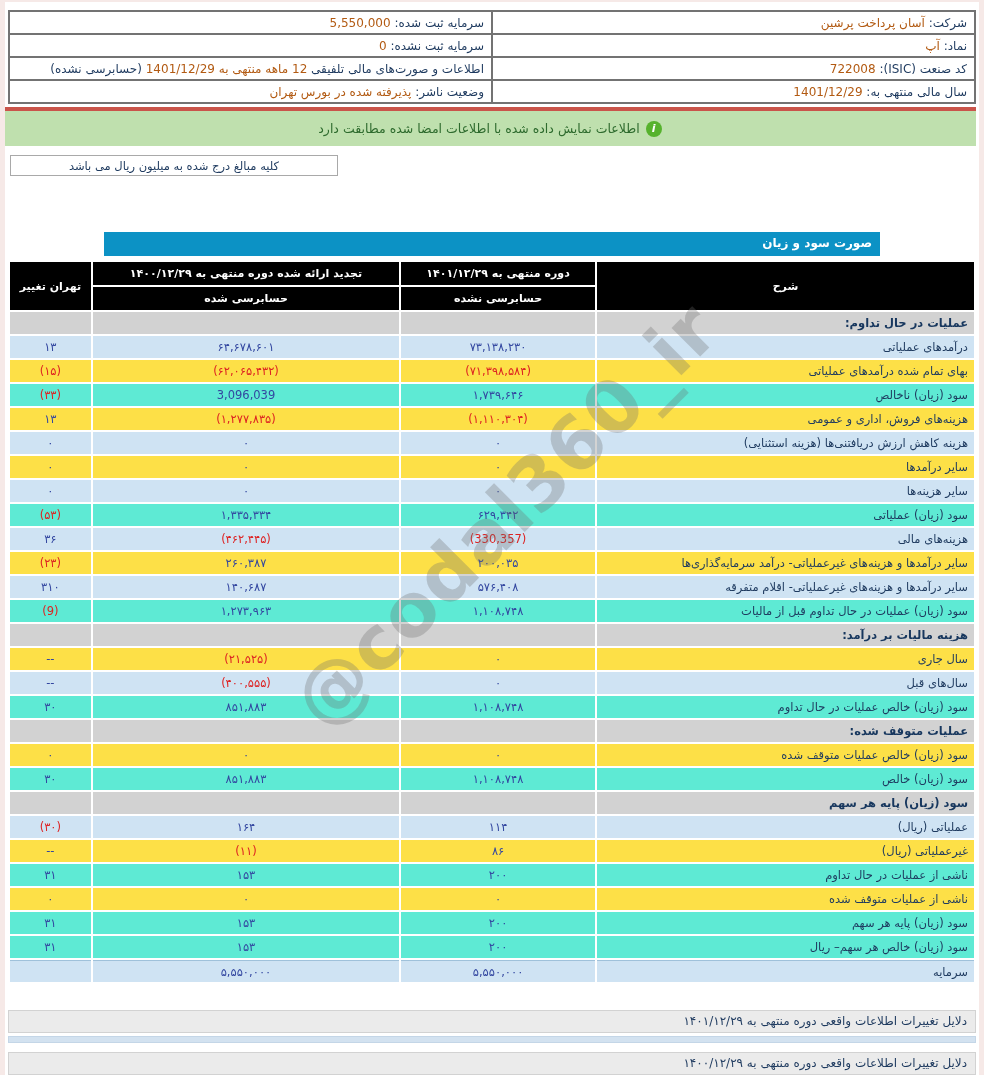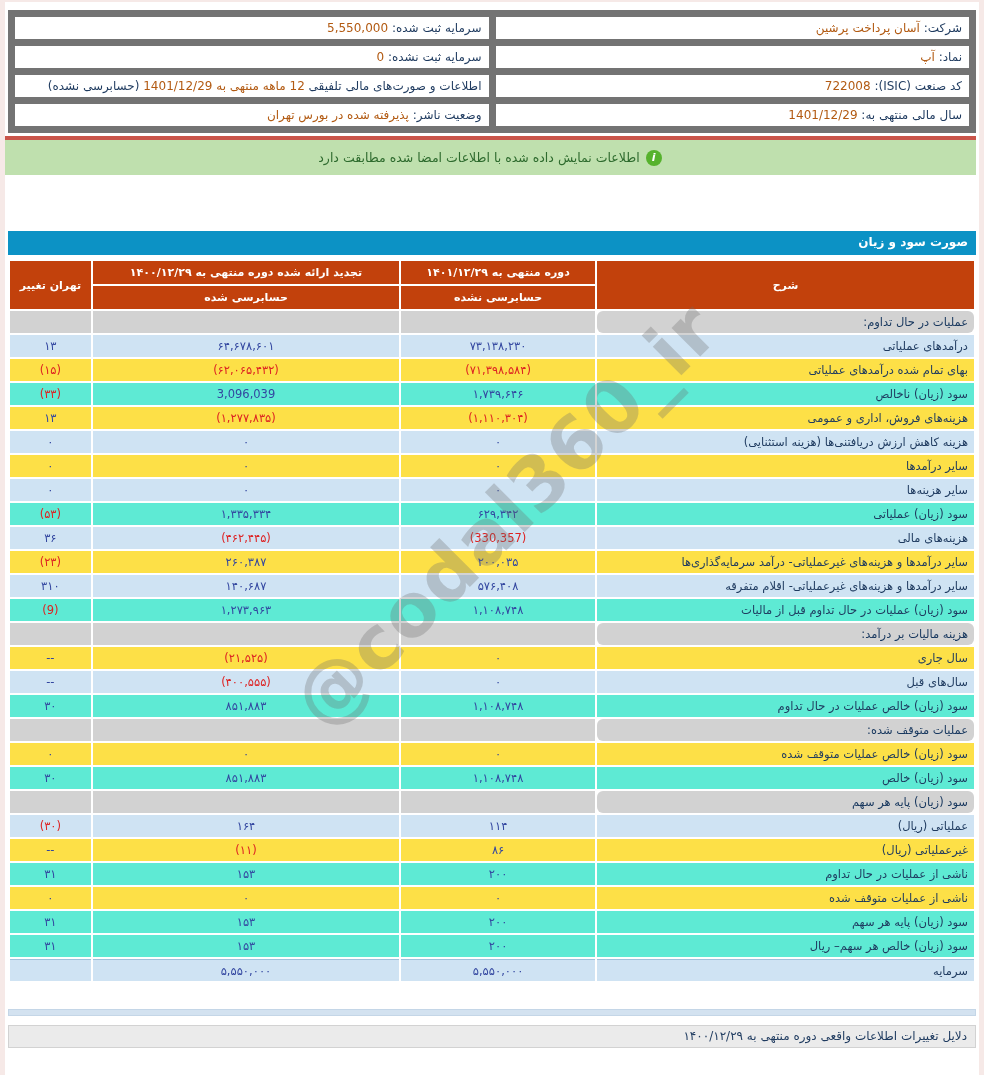--- a/index.html
+++ b/index.html
@@ -10,23 +10,23 @@
     border-left: 5px solid #f6e9e7;
     border-right: 5px solid #f6e9e7;
     border-top: 2px solid #f6e9e7;
     position: relative;
   }
   .page { padding: 8px 3px 0 3px; position: relative; }
 
   
   table.company { width: 968px; border-collapse: collapse; margin: 0 auto; background:#fff; }
   table.company td {
-    border: 7px solid #737373;
+    border: 2px solid #737373;
     padding: 2px 7px;
-    height: 29px;
+    height: 23px;
     font-size: 12px;
     color: #1e3a5f;
     text-align: right;
     vertical-align: middle;
     white-space: nowrap;
   }
   table.company td .lbl { color: #1e3a5f; }
   table.company td .val { color: #b25a12; }
   table.company td.half { width: 50%; }
 
@@ -46,54 +46,54 @@
   .unit-note {
     width: 328px; margin: 9px auto 0 0; 
     margin-left: 2px;
     background: #fff; border: 1px solid #a9a9a9;
     font-size: 11.5px; color: #1e3a5f; text-align: center;
     padding: 3px 4px; height: 21px;
   }
 
   
   .stmt-title {
-    width: 968px; margin: 56px auto 0 auto; background: #0c92c5;
+    width: 776px; margin: 56px auto 0 auto; background: #0c92c5;
     color: #fff; font-weight: bold; font-size: 12px;
     padding: 4px 8px; height: 24px; text-align: right;
   }
 
   
   table.stmt {
     width: 968px; margin: 4px auto 0 auto;
     border-collapse: separate; border-spacing: 2px;
     table-layout: fixed;
   }
   col.c-label { width: 374px; }
   col.c-cur   { width: 192px; }
   col.c-rest  { width: 304px; }
   col.c-pct   { width: 80px; }
 
   table.stmt th {
-    background: #c2410c; color: #fff; font-weight: bold;
+    background: #000000; color: #fff; font-weight: bold;
     font-size: 11px; text-align: center; vertical-align: middle;
     padding: 3px 4px; height: 23px;
   }
   table.stmt td {
     font-size: 11.5px; height: 22px; padding: 2px 6px;
     vertical-align: middle;
   }
   td.lblcell { text-align: right; color: #1e3a5f; font-size: 12px; }
   td.numcell, td.pctcell { text-align: center; color: #3347a0; direction: ltr; unicode-bidi: embed; }
   td.numcell.neg, td.pctcell.neg { color: #dd2222; }
 
   tr.r-blue   td { background: #cfe3f3; }
   tr.r-white  td { background: #fde047; }
   tr.r-yellow td { background: #5eead4; }
   tr.r-section td { background: #d2d2d2; }
-  tr.r-section td.lblcell { font-weight: normal; color: #17375e; border-radius: 6px; }
+  tr.r-section td.lblcell { font-weight: bold; color: #17375e; }
   tr.r-capital td { border-top: 1px solid #9fc1da; }
 
   
   .watermark {
     position: absolute; left: 150px; top: 470px; width: 700px;
     text-align: center;
     transform: rotate(-45deg);
     font-size: 74px; font-weight: bold; letter-spacing: 1px;
     color: rgba(110,110,110,0.30);
     pointer-events: none; z-index: 5; direction: ltr;
@@ -138,20 +138,21 @@
       </tbody>
   </table>
 
   <div class="red-line"></div>
 
   <div class="alert-green">
     <span class="info-icon">i</span>
     <span>اطلاعات نمایش داده شده با اطلاعات امضا شده مطابقت دارد</span>
   </div>
 
+  <div class="unit-note">کلیه مبالغ درج شده به میلیون ریال می باشد</div>
 
   <div class="stmt-title">صورت سود و زیان</div>
 
   <table class="stmt">
     <colgroup>
       <col class="c-label">
         <col class="c-cur">
         <col class="c-rest">
         <col class="c-pct">
     </colgroup>
@@ -335,17 +336,18 @@
           <td class="numcell">۵,۵۵۰,۰۰۰</td>
           <td class="numcell">۵,۵۵۰,۰۰۰</td>
           <td class="pctcell"></td>
         </tr>
       </tbody>
   </table>
 
   <div class="watermark">@codal360_ir</div>
 
   <div class="footer" id="footer-area">
+      <div class="acc-bar">دلایل تغییرات اطلاعات واقعی دوره منتهی به ۱۴۰۱/۱۲/۲۹</div>
       <div class="acc-thin"></div>
       <div class="acc-bar">دلایل تغییرات اطلاعات واقعی دوره منتهی به ۱۴۰۰/۱۲/۲۹</div>
     </div>
 
 </div>
 
 </body></html>

